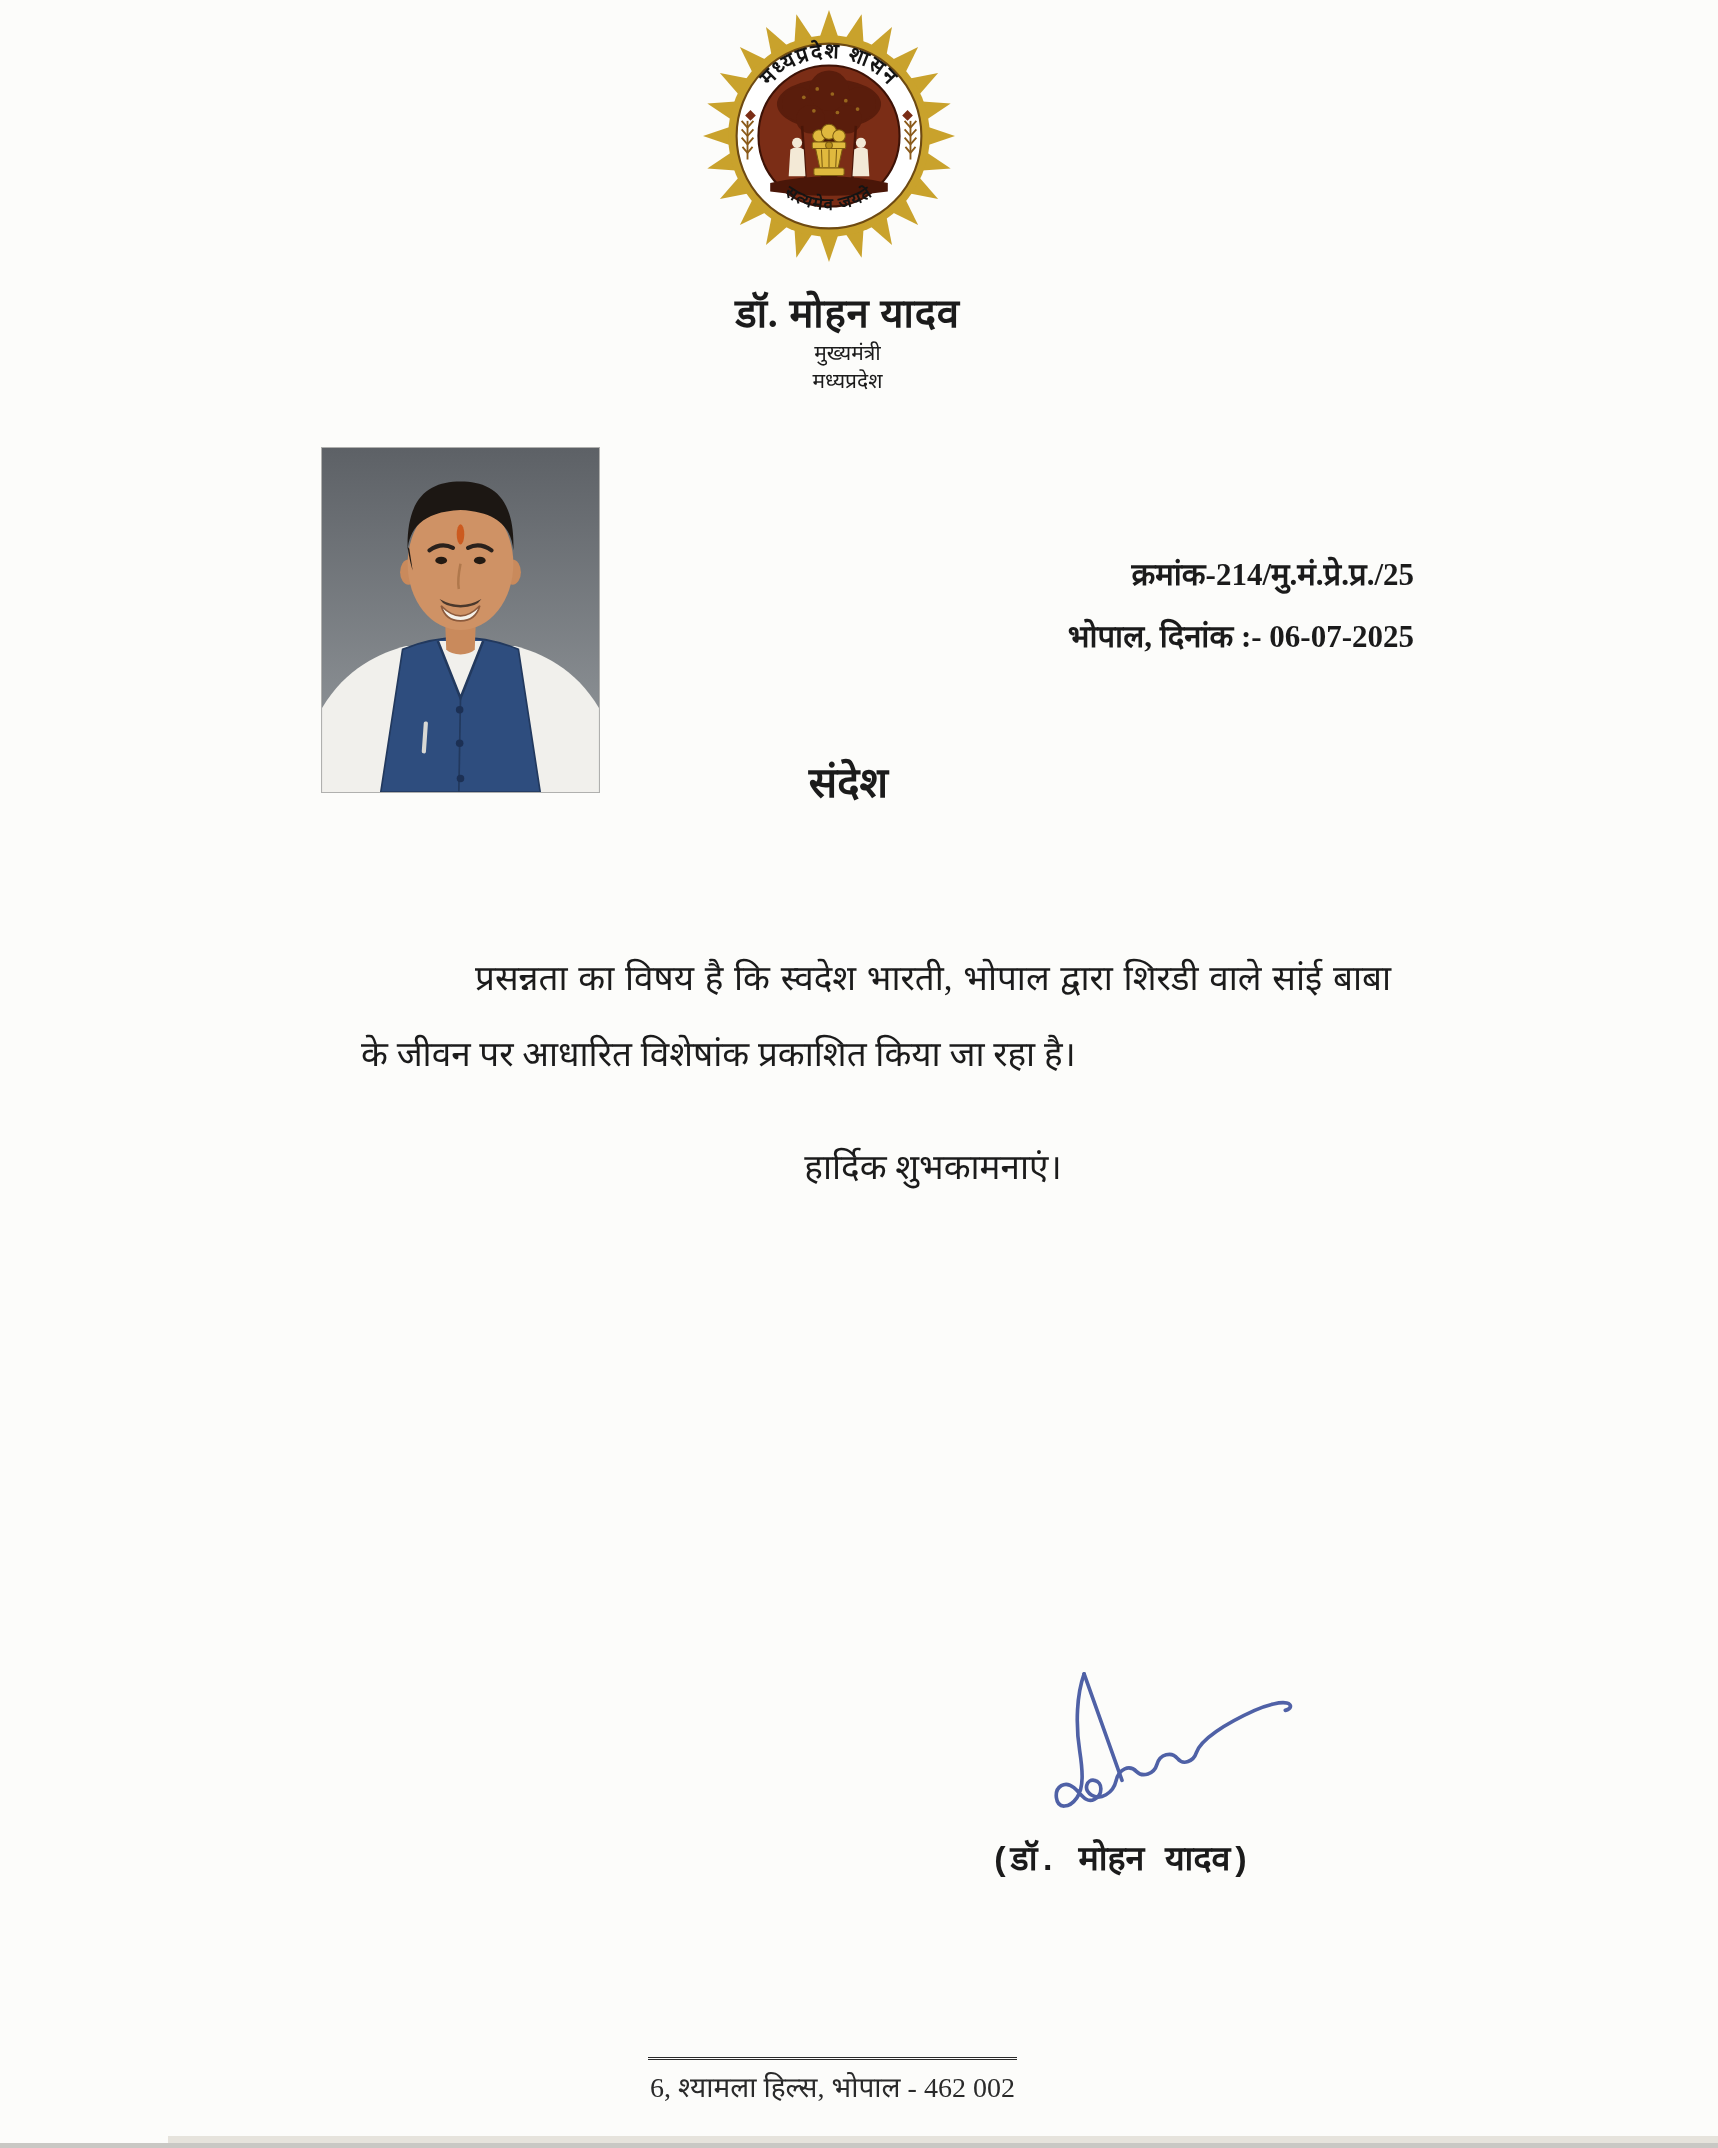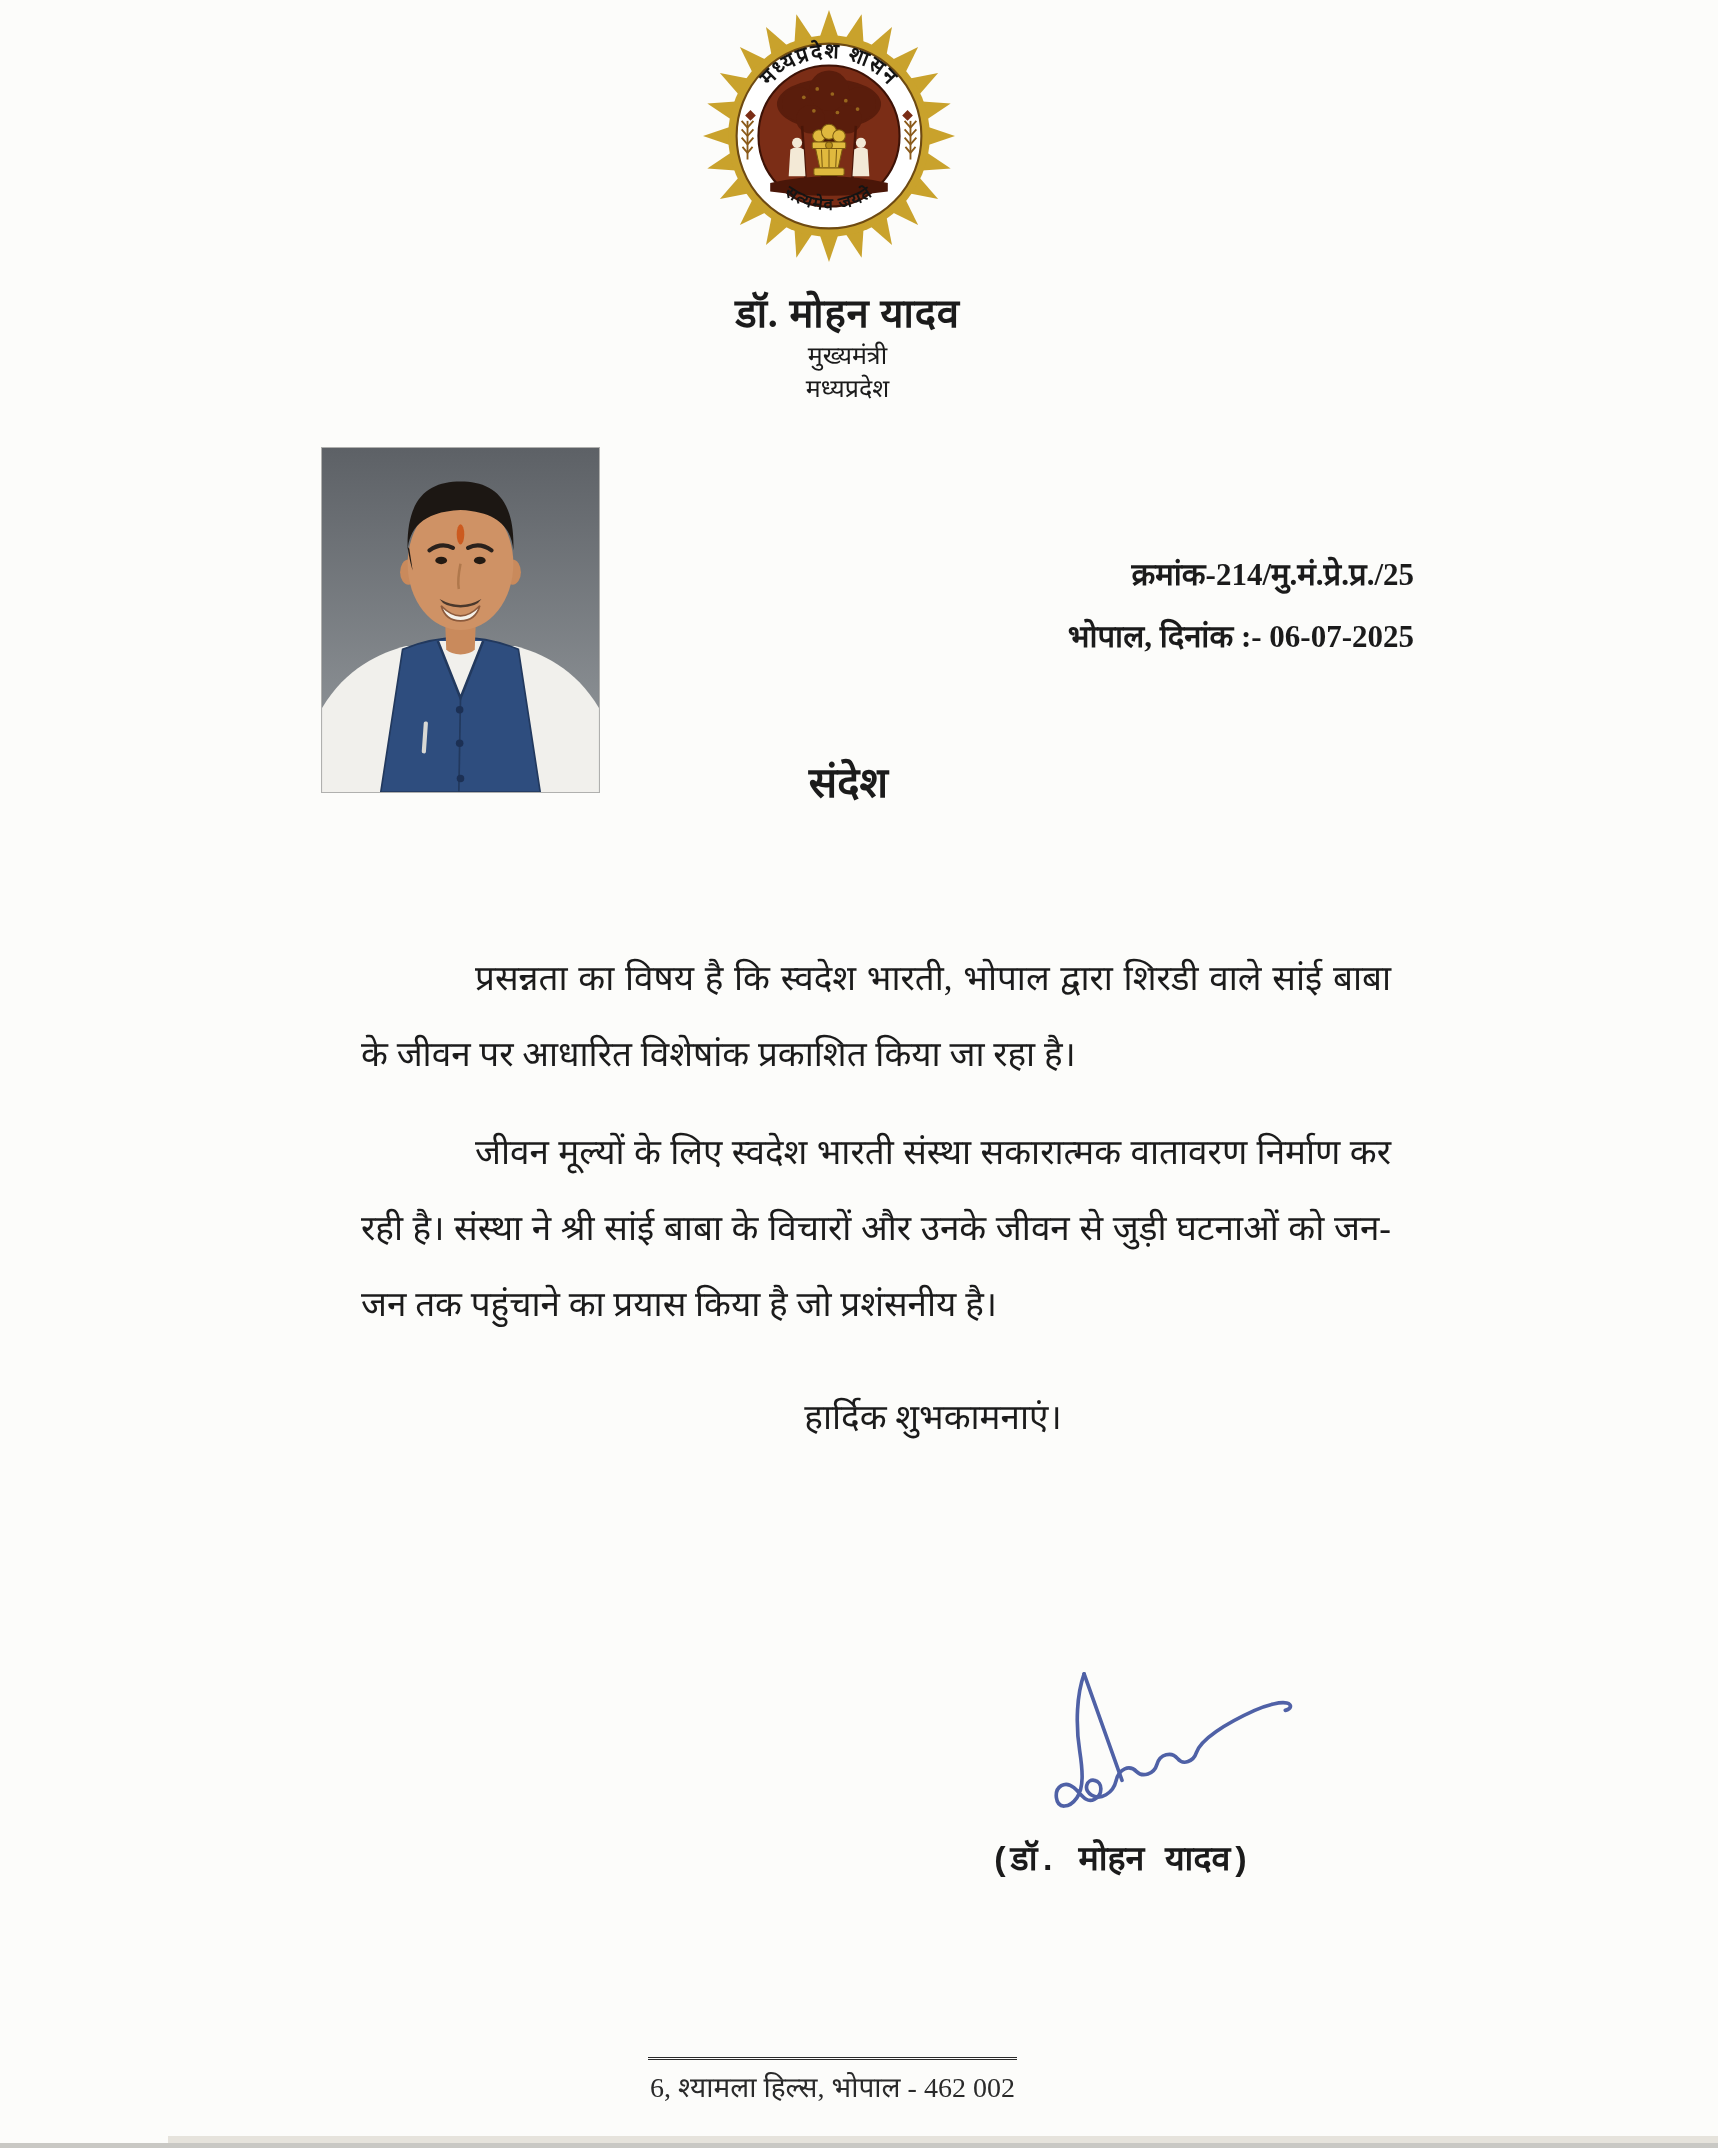--- a/index.html
+++ b/index.html
@@ -9,21 +9,21 @@
     background:#fcfcfa;
     overflow:hidden;
     font-family:"Liberation Serif","DejaVu Serif",serif;
     color:#1b1b1b;
   }
   .abs{position:absolute;}
   
   .emblem{left:703px;top:10px;width:252px;height:252px;}
   .name-block{left:596px;top:292px;width:503px;text-align:center;line-height:1.12;}
   .cm-name{font-size:40px;font-weight:bold;letter-spacing:0.8px;}
-  .cm-sub{font-size:25px;margin-top:5px;}
+  .cm-sub{font-size:21px;margin-top:5px;}
   
   .photo{left:321px;top:447px;width:277px;height:344px;border:0.8px solid #b0b0ae;background:#777;}
   
   .ref-block{right:304px;top:544px;text-align:right;font-weight:bold;font-size:31px;line-height:62px;}
   
   .heading{left:0;top:752px;width:1665px;text-align:center;font-size:42px;font-weight:bold;padding-left:16px;}
   
   .body-text{left:361px;top:941px;width:1034px;font-size:35px;line-height:76px;}
   .body-text p{margin:0 4px 22px 0;text-align:justify;text-indent:114px;}
   .body-text p.closing{text-align:center;margin-top:37px;}
@@ -187,21 +187,20 @@
 
   <div class="abs ref-block">
     <div>क्रमांक-214/मु.मं.प्रे.प्र./25</div>
     <div>भोपाल, दिनांक :- 06-07-2025</div>
   </div>
 
   <div class="abs heading">संदेश</div>
 
   <div class="abs body-text">
     <p>प्रसन्नता का विषय है कि स्वदेश भारती, भोपाल द्वारा शिरडी वाले सांई बाबा के जीवन पर आधारित विशेषांक प्रकाशित किया जा रहा है।</p>
-    <p>जीवन मूल्यों के लिए स्वदेश भारती संस्था सकारात्मक वातावरण निर्माण कर रही है। संस्था ने श्री सांई बाबा के विचारों और उनके जीवन से जुड़ी घटनाओं को जन-जन तक पहुंचाने का प्रयास किया है जो प्रशंसनीय है।</p>
     <p class="closing">हार्दिक शुभकामनाएं।</p>
   </div>
 
   <svg class="abs sig" viewBox="0 0 380 230">
     <g stroke="#41549f" stroke-width="5" fill="none" stroke-linecap="round" stroke-linejoin="round" opacity="0.92">
       <path d="M66,12 C56,40 54,80 60,118 C64,144 66,168 56,182 C46,196 30,198 28,182 C26,166 40,158 52,168 C62,176 68,190 80,184 C92,178 92,160 80,158 C70,156 64,170 76,178 C88,186 106,176 110,158 C114,142 128,136 138,146 C146,154 162,150 166,136 C170,122 186,118 194,128 C202,138 216,132 220,120 C226,102 260,80 300,62 C318,54 336,50 344,52 C352,54 350,60 342,62"></path>
       <path d="M66,12 L118,158"></path>
     </g>
   </svg>
   <div class="abs signer">(डॉ. मोहन यादव)</div>

